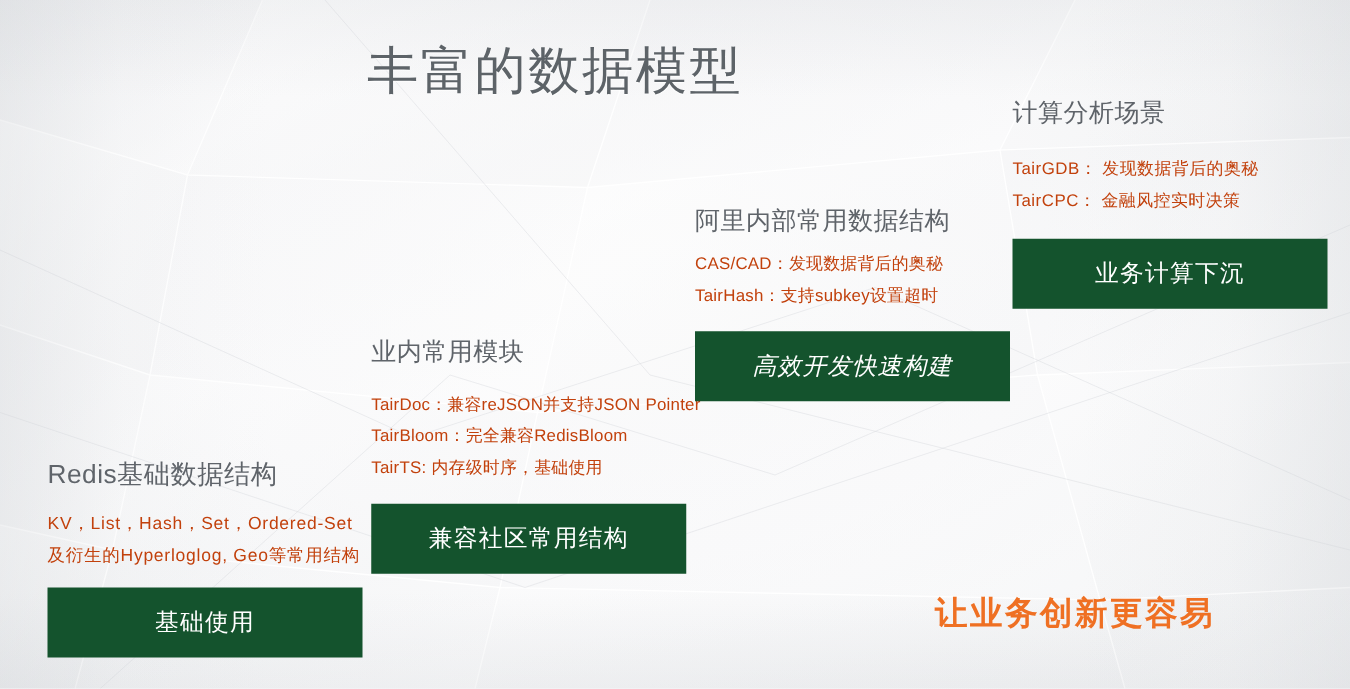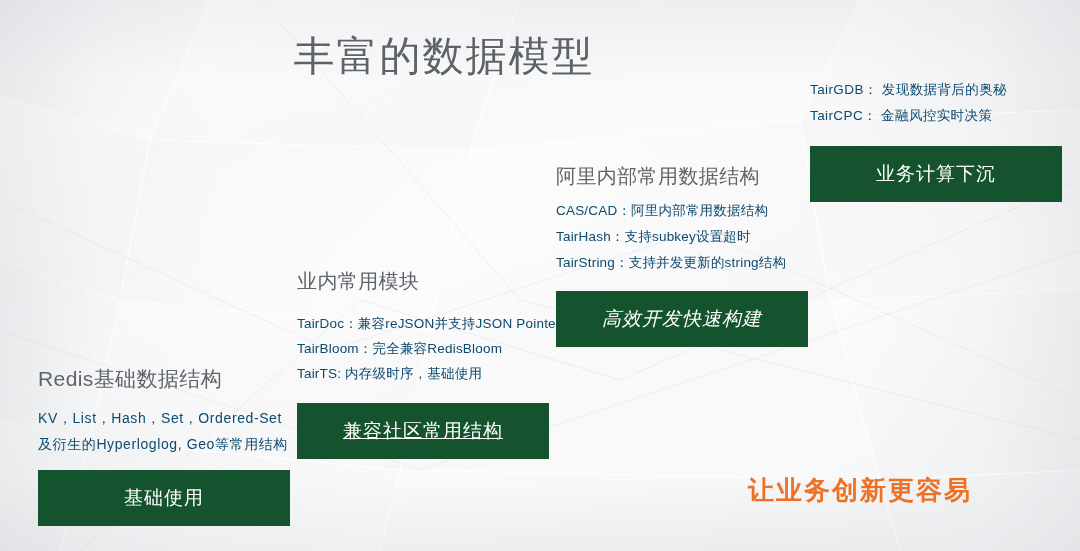--- a/index.html
+++ b/index.html
@@ -66,21 +66,21 @@
     letter-spacing: 0.4px;
     white-space: nowrap;
     margin: 0 0 9px 0;
   }
   .detail-list {
     margin: 0;
     padding: 0;
     list-style: none;
   }
   .detail-item {
-    color: #0c4a6e;
+    color: #c2410c;
     font-size: 13.5px;
     line-height: 24px;
     letter-spacing: 0.2px;
     white-space: nowrap;
   }
   .cta-button {
     margin-top: 14px;
     width: 252px;
     height: 56px;
     background: #14532d;
@@ -100,21 +100,21 @@
   #block-modules { left: 297px; top: 268px; }
   #block-alibaba { left: 556px; top: 163px; }
   #block-compute { left: 810px; top: 77px;  }
 
   #block-redis .block-heading   { font-size: 21px; margin-bottom: 12px; }
   #block-redis .detail-item     { font-size: 14px; line-height: 26px; letter-spacing: 0.6px; }
   #block-redis .cta-button      { margin-top: 13px; }
 
   #block-modules .block-heading { margin-bottom: 16px; }
   #block-modules .detail-item   { line-height: 25px; }
-  #block-modules .cta-button    { margin-top: 17px; text-decoration: underline; }
+  #block-modules .cta-button    { margin-top: 17px; }
 
   #block-alibaba .block-heading { margin-bottom: 8px; }
   #block-alibaba .detail-item   { line-height: 26px; }
   #block-alibaba .cta-button    { margin-top: 15px; font-style: italic; }
 
   #block-compute .block-heading { margin-bottom: 18px; }
   #block-compute .detail-item   { line-height: 26px; letter-spacing: 0.4px; }
   #block-compute .cta-button    { margin-top: 17px; }
 
   
@@ -204,28 +204,28 @@
       <li class="detail-item">TairDoc：兼容reJSON并支持JSON Pointer</li>
       <li class="detail-item">TairBloom：完全兼容RedisBloom</li>
       <li class="detail-item">TairTS: 内存级时序，基础使用</li>
     </ul>
     <div class="cta-button">兼容社区常用结构</div>
   </div>
 
   <div class="block" id="block-alibaba">
     <div class="block-heading">阿里内部常用数据结构</div>
     <ul class="detail-list">
-      <li class="detail-item">CAS/CAD：阿里内部常用数据结构</li>
+      <li class="detail-item">CAS/CAD：发现数据背后的奥秘</li>
       <li class="detail-item">TairHash：支持subkey设置超时</li>
-      <li class="detail-item">TairString：支持并发更新的string结构</li>
     </ul>
     <div class="cta-button">高效开发快速构建</div>
   </div>
 
   <div class="block" id="block-compute">
+    <div class="block-heading">计算分析场景</div>
     <ul class="detail-list">
       <li class="detail-item">TairGDB： 发现数据背后的奥秘</li>
       <li class="detail-item">TairCPC： 金融风控实时决策</li>
     </ul>
     <div class="cta-button">业务计算下沉</div>
   </div>
 
   <div id="tagline">让业务创新更容易</div>
 
 </div>

